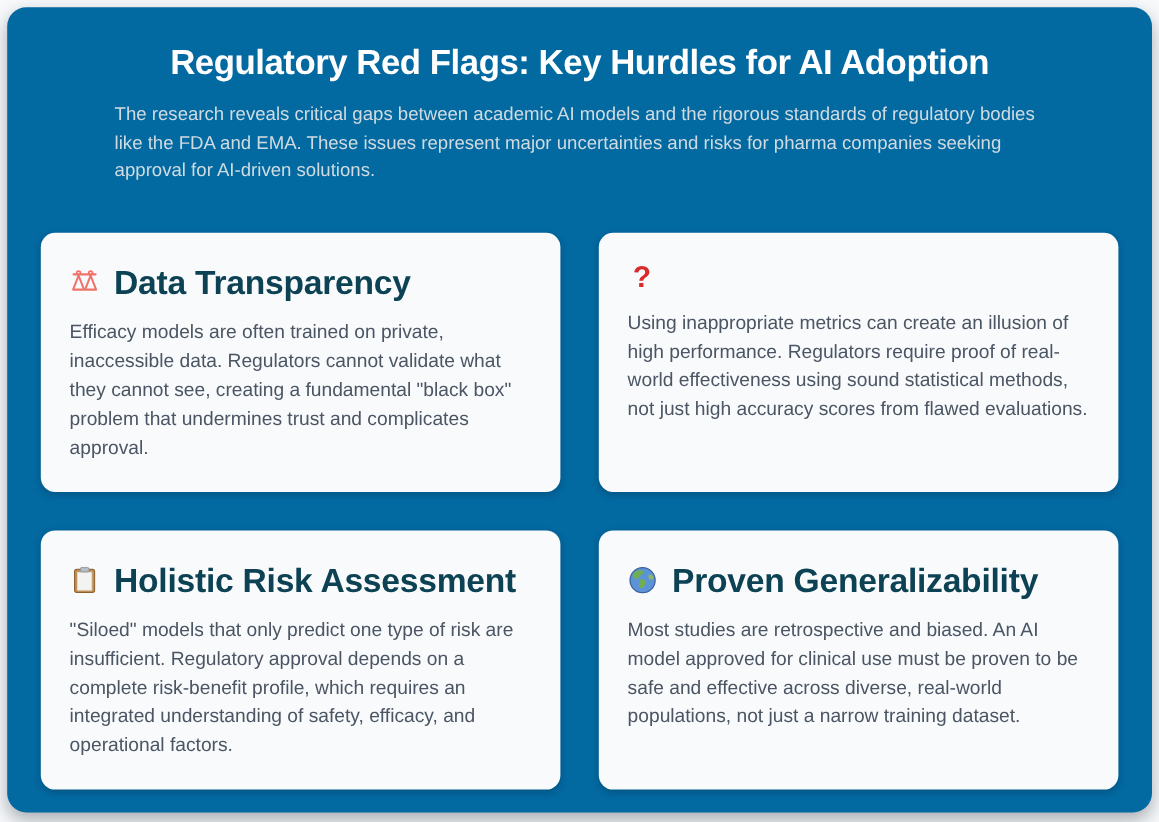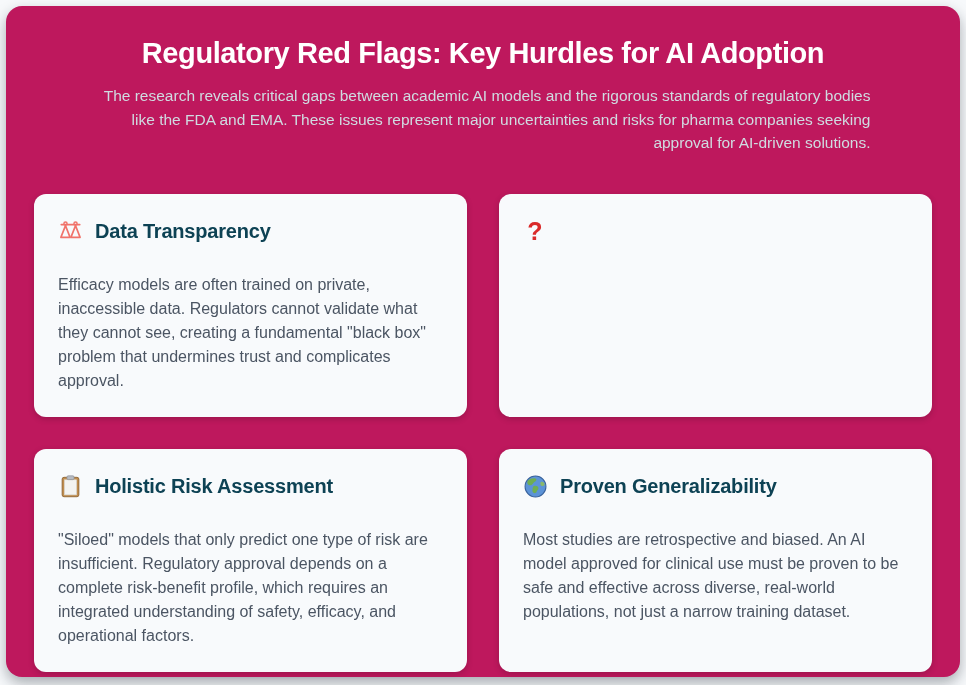--- a/index.html
+++ b/index.html
@@ -6,36 +6,36 @@
   html, body {
     width: 966px; height: 685px;
     overflow: hidden;
     font-family: "Liberation Sans", sans-serif;
     background: #f7f9fb;
   }
   .container {
     position: absolute;
     left: 6px; top: 6px;
     width: 954px; height: 671px;
-    background: #be185d;
+    background: #0369a1;
     border-radius: 16px;
     box-shadow: 0 6px 14px rgba(20, 30, 40, 0.35);
   }
   .page-title {
     margin-top: 31px;
     text-align: center;
     color: #ffffff;
     font-size: 29px;
     font-weight: 700;
     letter-spacing: -0.4px;
   }
   .page-subtitle {
     margin: 14px auto 0;
     max-width: 775px;
-    text-align: right;
+    text-align: left;
     color: #d0dbe1;
     font-size: 15.5px;
     line-height: 23.5px;
     font-weight: 400;
   }
   .cards-grid {
     margin: 39px 28px 0;
     display: grid;
     grid-template-columns: 1fr 1fr;
     column-gap: 32px;
@@ -60,26 +60,26 @@
     flex: 0 0 auto;
   }
   .question-glyph {
     color: #da2a2a;
     font-size: 25px;
     font-weight: 800;
     line-height: 1;
   }
   .card-title {
     color: #0d4254;
-    font-size: 20px;
+    font-size: 28px;
     font-weight: 700;
     letter-spacing: -0.2px;
   }
   .card-body {
-    margin-top: 29px;
+    margin-top: 14px;
     color: #4b5563;
     font-size: 16px;
     line-height: 24px;
   }
 </style>
 </head>
 <body>
 
 <div class="container">
 
@@ -104,20 +104,21 @@
       </div>
       <p class="card-body">Efficacy models are often trained on private, inaccessible data. Regulators cannot validate what they cannot see, creating a fundamental "black box" problem that undermines trust and complicates approval.</p>
     </div>
 
     <div class="card">
       <div class="card-header">
         <span class="card-icon">
           <span class="question-glyph">?</span>
         </span>
       </div>
+      <p class="card-body">Using inappropriate metrics can create an illusion of high performance. Regulators require proof of real-world effectiveness using sound statistical methods, not just high accuracy scores from flawed evaluations.</p>
     </div>
 
     <div class="card">
       <div class="card-header">
         <span class="card-icon">
           <svg width="23" height="23" viewBox="0 0 22 22">
             <rect x="3" y="2.2" width="16" height="18.6" rx="1.8" fill="#c08d4e" stroke="#8a5f2c" stroke-width="0.8"></rect>
             <rect x="5.2" y="4.6" width="11.6" height="14.4" fill="#f3f3f1" stroke="#d8d8d4" stroke-width="0.6"></rect>
             <rect x="7.6" y="0.8" width="6.8" height="3.6" rx="1.2" fill="#b7bbc2" stroke="#8d9199" stroke-width="0.7"></rect>
           </svg>

